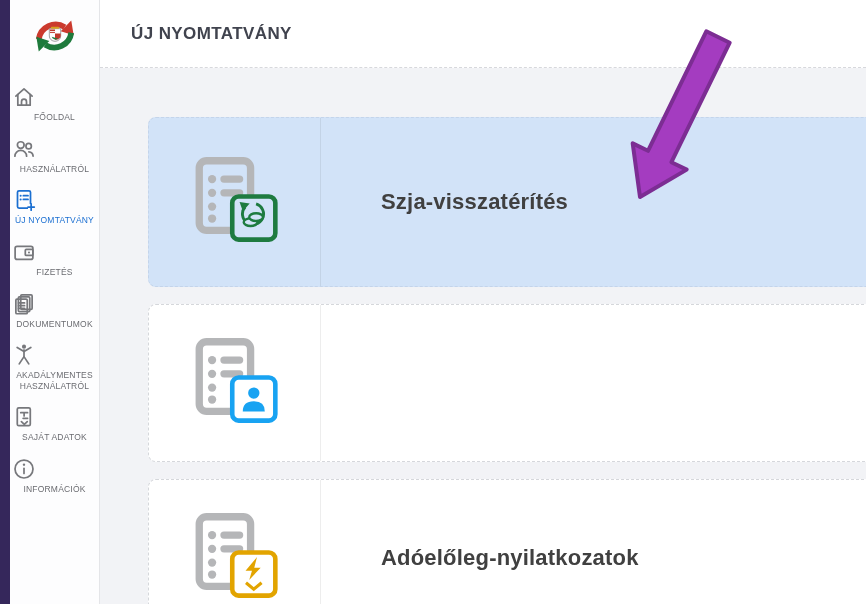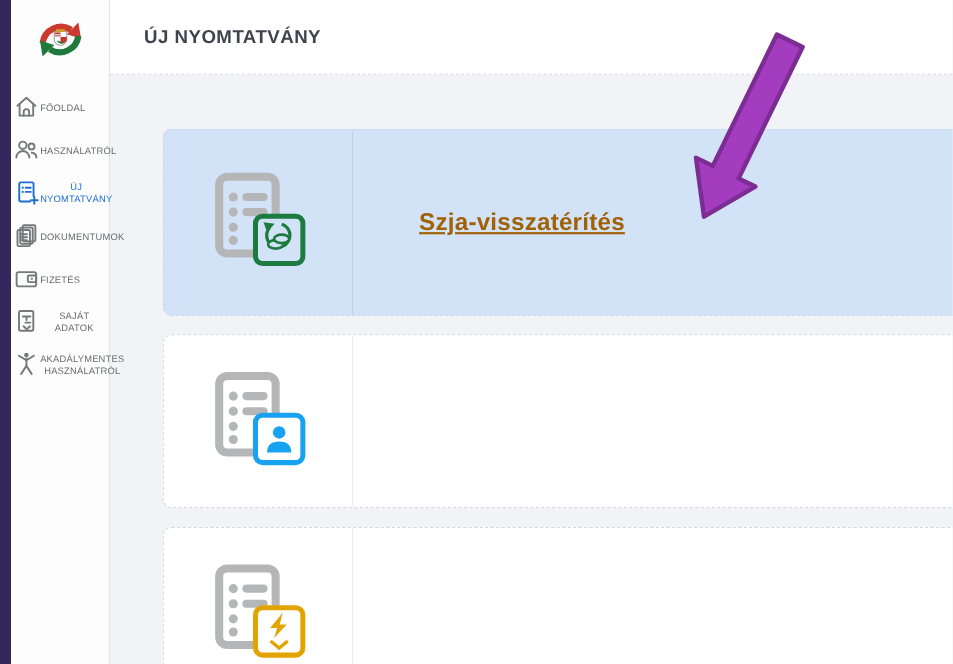--- a/index.html
+++ b/index.html
@@ -12,21 +12,21 @@
   .strip{position:absolute;left:0;top:0;width:10px;height:604px;background:#35275b;}
   
   .sidebar{
     position:absolute;left:10px;top:0;width:90px;height:604px;
     background:#fdfdfe;border-right:1px solid #e4e5e8;
     display:flex;flex-direction:column;align-items:center;box-sizing:border-box;
     padding-top:10px;z-index:2;
   }
   .logo{width:52px;height:52px;margin-bottom:22px;cursor:pointer;}
   .nav-item{
-    display:flex;flex-direction:row;align-items:center;margin-bottom:13px;
+    display:flex;flex-direction:column;margin-bottom:13px;
     color:#77787c;cursor:pointer;width:88px;text-align:center;
   }
   .nav-item .nicon{width:26px;height:26px;display:block;}
   .nav-item .nicon svg{width:26px;height:26px;display:block;}
   .nav-item .nlabel{
     font-size:8.5px;line-height:1.25;color:#6a6b70;margin-top:2px;
     letter-spacing:.2px;font-weight:400;
   }
   .nav-item.active{color:#1b6fd1;}
   .nav-item.active .nlabel{color:#1b6fd1;}
@@ -50,21 +50,21 @@
     display:flex;align-items:center;background:#ffffff;
     border:1px dashed #d5d7db;border-radius:8px;margin:0 -14px 17px 0;
     height:158px;box-sizing:border-box;cursor:pointer;
   }
   .card.highlight{background:#d2e3f8;height:170px;border-color:#c4d4ea;}
   .card-iconbox{
     width:172px;height:100%;flex:0 0 172px;display:flex;align-items:center;justify-content:center;
     border-right:1px solid rgba(0,0,0,0.07);box-sizing:border-box;
   }
   .card-title{
-    margin-left:60px;font-size:22px;font-weight:700;color:#a16207;letter-spacing:.2px;text-decoration:underline;
+    margin-left:60px;font-size:22px;font-weight:700;color:#404040;letter-spacing:.2px;
   }
   .doc-ic{width:88px;height:92px;}
   .doc-stroke{fill:none;stroke:#b5b6b8;stroke-width:8;}
   .doc-fill{fill:#b5b6b8;}
   .badge-rect{fill:#ffffff;stroke-width:5;}
   .card.highlight .badge-rect{fill:#d2e3f8;}
   .coin{fill:#ffffff;}
   .card.highlight .coin{fill:#d2e3f8;}
   
   .arrow-overlay{position:absolute;left:0;top:0;width:866px;height:604px;z-index:5;pointer-events:none;}
@@ -127,64 +127,74 @@
           <path d="M18.6 15.6 v5.8 M15.7 18.5 h5.8" stroke="#fdfdfe" stroke-width="4" fill="none"></path>
           <path class="ln" d="M18.6 15.6 v5.8 M15.7 18.5 h5.8" stroke-width="1.9"></path>
         </svg>
     </span>
     <span class="nlabel">ÚJ NYOMTATVÁNY</span>
   </div>
 
   <div class="nav-item">
     <span class="nicon">
       <svg viewBox="0 0 24 24">
+          <rect class="ln" x="3.8" y="6.8" width="16.4" height="12" rx="1.8"></rect>
+          <rect class="ln" x="13.2" y="9.6" width="7" height="5.6" rx="0.9"></rect>
+          <circle class="fl" cx="16.6" cy="12.4" r="0.95"></circle>
+        </svg>
+    </span>
+    <span class="nlabel">FIZETÉS</span>
+  </div>
+
+  <div class="nav-item">
+    <span class="nicon">
+      <svg viewBox="0 0 24 24">
           <rect class="ln" x="9" y="3.5" width="10.5" height="13.5" rx="1"></rect>
           <rect class="ln" x="6.8" y="5.5" width="10.5" height="13.5" rx="1" fill="#fdfdfe"></rect>
           <rect class="ln" x="4.5" y="7.5" width="10.5" height="13.5" rx="1" fill="#fdfdfe"></rect>
           <path class="ln" d="M7 11 h5.5 M7 13.5 h5.5 M7 16 h5.5"></path>
         </svg>
     </span>
     <span class="nlabel">DOKUMENTUMOK</span>
   </div>
 
   <div class="nav-item">
     <span class="nicon">
       <svg viewBox="0 0 24 24">
-          <rect class="ln" x="3.8" y="6.8" width="16.4" height="12" rx="1.8"></rect>
-          <rect class="ln" x="13.2" y="9.6" width="7" height="5.6" rx="0.9"></rect>
-          <circle class="fl" cx="16.6" cy="12.4" r="0.95"></circle>
-        </svg>
-    </span>
-    <span class="nlabel">FIZETÉS</span>
+          <circle class="fl" cx="12" cy="4.3" r="1.9"></circle>
+          <path class="ln" d="M12 7.3 v6.2" stroke-width="1.8"></path>
+          <path class="ln" d="M12 8.8 L5.7 5 M12 8.8 L18.3 5" stroke-width="1.8"></path>
+          <path class="ln" d="M12 13.5 L7.6 20.2 M12 13.5 L16.4 20.2" stroke-width="1.8"></path>
+        </svg>
+    </span>
+    <span class="nlabel">AKADÁLYMENTES HASZNÁLATRÓL</span>
   </div>
 
   <div class="nav-item">
     <span class="nicon">
       <svg viewBox="0 0 24 24">
           <rect class="ln" x="5.8" y="3.5" width="12" height="16.5" rx="1.4"></rect>
           <path class="ln" d="M9 8 h6.3 M12.1 8 v3"></path>
           <path class="ln" d="M11.2 13.2 h4.1"></path>
           <path class="ln" d="M9.6 16.3 l2.7 2.5 l2.7 -2.5"></path>
         </svg>
     </span>
     <span class="nlabel">SAJÁT ADATOK</span>
   </div>
 
   <div class="nav-item">
     <span class="nicon">
       <svg viewBox="0 0 24 24">
-          <circle class="fl" cx="12" cy="4.3" r="1.9"></circle>
-          <path class="ln" d="M12 7.3 v6.2" stroke-width="1.8"></path>
-          <path class="ln" d="M12 8.8 L5.7 5 M12 8.8 L18.3 5" stroke-width="1.8"></path>
-          <path class="ln" d="M12 13.5 L7.6 20.2 M12 13.5 L16.4 20.2" stroke-width="1.8"></path>
-        </svg>
-    </span>
-    <span class="nlabel">AKADÁLYMENTES HASZNÁLATRÓL</span>
-  </div>
-
+          <circle class="ln" cx="12" cy="12" r="8.3"></circle>
+          <path class="ln" d="M12 11.3 v4.8" stroke-width="1.8"></path>
+          <circle class="fl" cx="12" cy="8" r="1.1"></circle>
+        </svg>
+    </span>
+    <span class="nlabel">INFORMÁCIÓK</span>
+  </div>
 </aside>
 
 <header class="topbar">
   <h1>ÚJ NYOMTATVÁNY</h1>
 </header>
 
 <main class="content">
 
   <div class="card highlight">
     <div class="card-iconbox">
@@ -243,19 +253,20 @@
         <circle class="doc-fill" cx="23" cy="68" r="4.5"></circle>
         <g transform="translate(45,44)">
           <rect class="badge-rect" x="0" y="0" width="47" height="47" rx="7" stroke="#e2a400"></rect>
           <g>
             <polygon points="27,5 14.5,20 21.5,20 18.5,30 31,16.5 24,16.5" fill="#e2a400"></polygon>
             <path d="M15 33 l8.5 7 l8.5 -7" fill="none" stroke-width="3.4" stroke="#e2a400"></path>
           </g>
         </g>
       </svg>
     </div>
+    <div class="card-title">Adóelőleg-nyilatkozatok</div>
   </div>
 
 </main>
 
 <svg class="arrow-overlay" viewBox="0 0 866 604">
   <polygon points="706.3,31.3 648,150.8 632.7,143.4 640,197 686.7,169.6 671.4,162.2 729.7,42.7" stroke-width="4" stroke-linejoin="round" fill="#a43cc0" stroke="#7c2d93"></polygon>
 </svg>
 
 </body></html>

